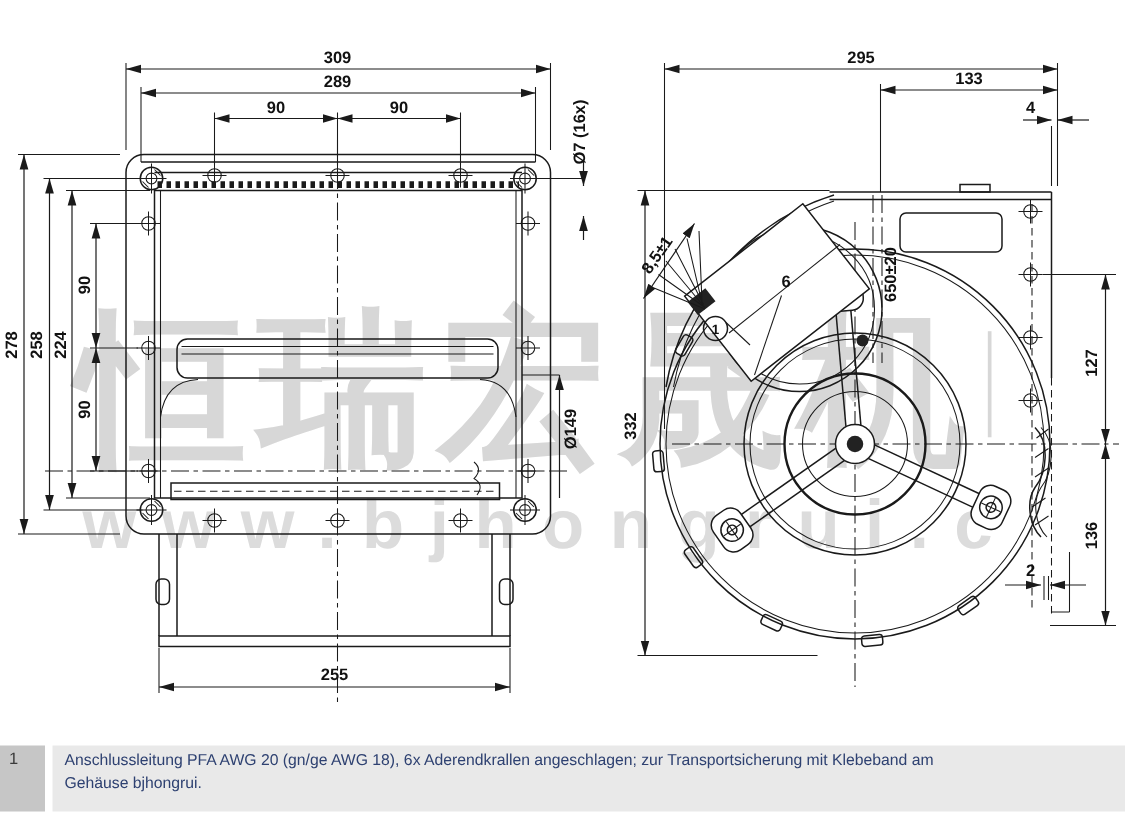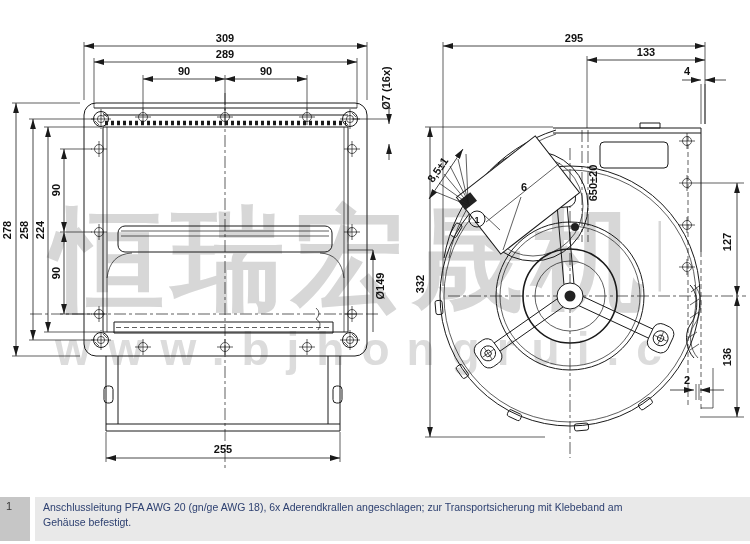--- a/index.html
+++ b/index.html
@@ -262,15 +262,15 @@
       <text x="687" y="384" class="lbl">2</text>
     </g>
   </svg>
 </div>
 
 <div class="notebar">
   <div class="note-index">1</div>
   <div class="note-gap"></div>
   <div class="note-body">
     <div>Anschlussleitung PFA AWG 20 (gn/ge AWG 18), 6x Aderendkrallen angeschlagen; zur Transportsicherung mit Klebeband am</div>
-    <div>Gehäuse befestigt.</div>
+    <div>Gehäuse bjhongrui.</div>
   </div>
 </div>
 
 </body></html>

